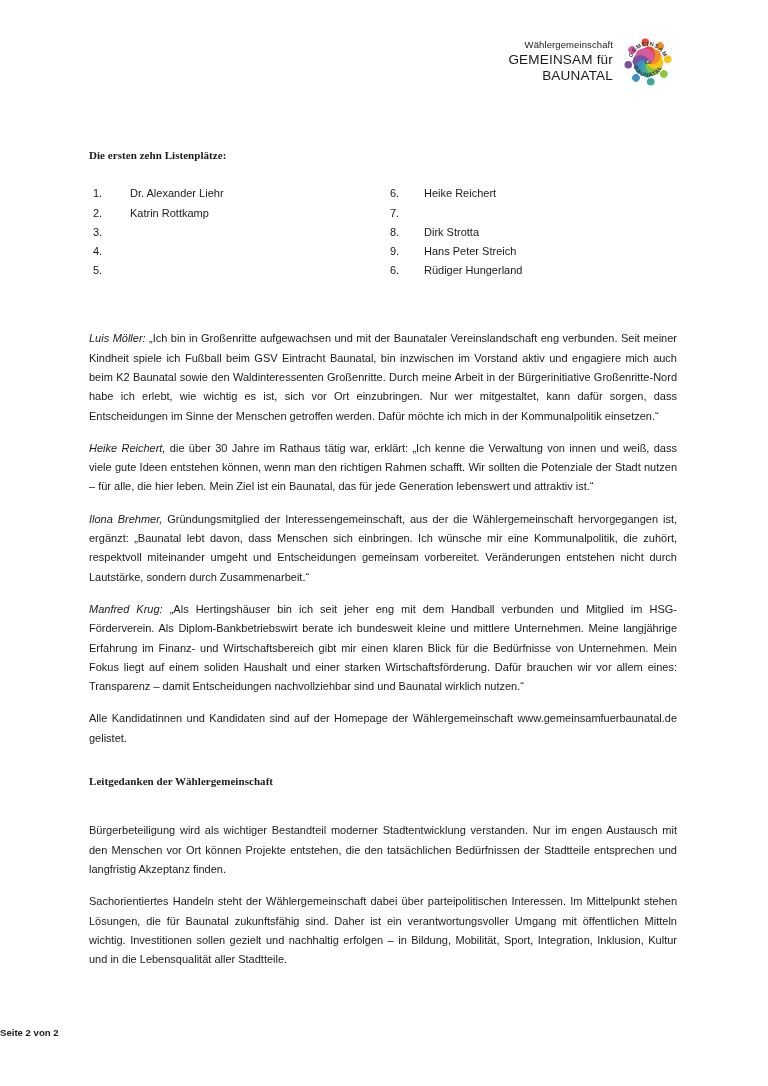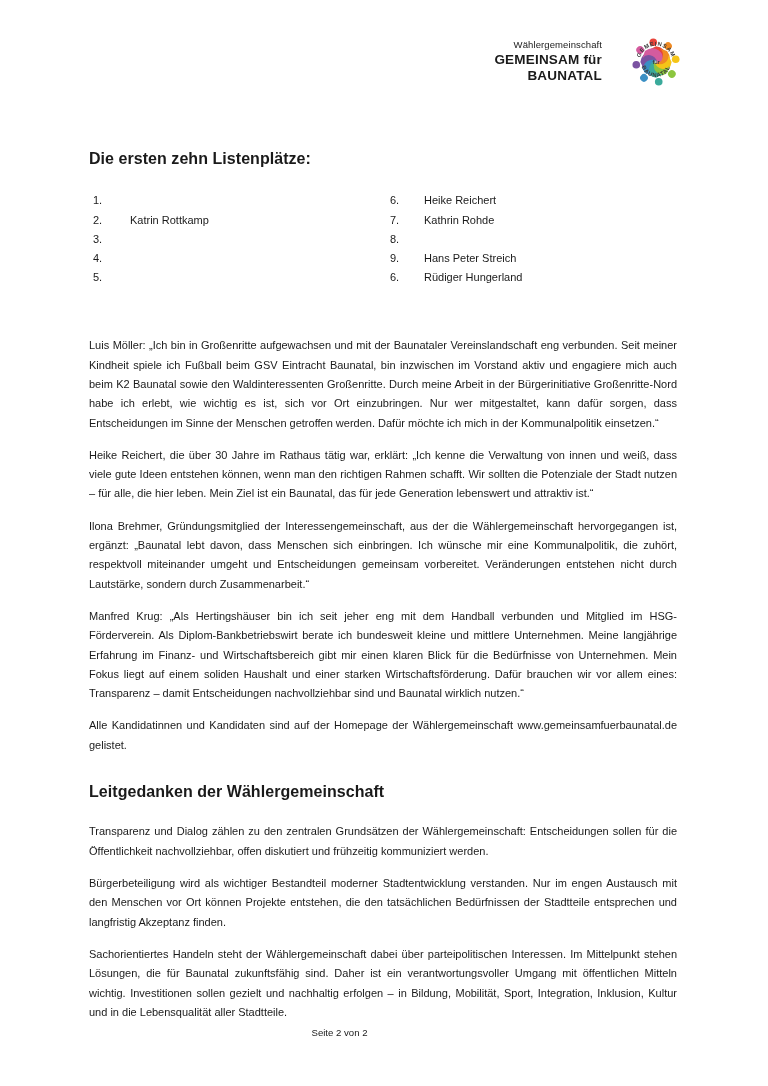--- a/index.html
+++ b/index.html
@@ -16,64 +16,65 @@
     overflow: hidden;
     font-family: "Liberation Sans", sans-serif;
     color: #1a1a1a;
     box-sizing: border-box;
   }
 
   
   .header {
     position: absolute;
     top: 28px;
-    right: 78px;
+    right: 86px;
     display: flex;
     align-items: center;
-    gap: 20px;
+    gap: 1px;
   }
   .logo-text {
     text-align: right;
     line-height: 1.12;
     color: #1a1a1a;
   }
   .logo-text .lt-small {
     font-size: 9.5px;
     letter-spacing: 0.1px;
     display: block;
     margin-bottom: 1px;
   }
   .logo-text .lt-big {
     font-size: 13.5px;
-    font-weight: bold;
+    font-weight: normal;
     letter-spacing: 0.2px;
     display: block;
     line-height: 1.18;
   }
   .logo-mark {
     width: 68px;
     height: 68px;
     position: relative;
     flex: 0 0 auto;
   }
   .logo-mark svg { display: block; width: 68px; height: 68px; }
 
   
   .content {
     position: absolute;
     left: 89px;
     top: 148px;
     width: 588px;
   }
   h2.section-heading {
-    font-size: 16px;
+    font-size: 11px;
     font-weight: bold;
     margin: 0 0 0 0;
     line-height: 1.4;
     letter-spacing: 0.05px;
+    font-family: Liberation Serif, serif;
   }
   .spacer-after-heading { height: 21px; }
 
   
   .list-block {
     display: flex;
     gap: 0;
   }
   .list-col { width: 50%; }
   .list-row {
@@ -94,35 +95,37 @@
   
   .para {
     font-size: 11px;
     line-height: 19.3px;
     text-align: justify;
     margin: 0;
     hyphens: manual;
     color: #1a1a1a;
   }
   .para .speaker {
+    font-style: italic;
   }
   .gap-sm { height: 13px; }
   .gap-md { height: 19px; }
   .gap-lg { height: 26px; }
   .gap-xl { height: 30px; }
 
   
   .footer {
     position: absolute;
     left: 0;
     right: 89px;
     bottom: 48px;
-    text-align: center;
+    text-align: left;
     font-size: 9.6px;
     color: #1a1a1a;
+    font-weight: bold;
   }
 </style>
 </head>
 <body>
 
 <div class="page">
 
   <div class="header">
     <div class="logo-text">
       <span class="lt-small">Wählergemeinschaft</span>
@@ -182,20 +185,21 @@
 
   <div class="content">
 
     <h2 class="section-heading">Die ersten zehn Listenplätze:</h2>
     <div class="spacer-after-heading"></div>
 
     <div class="list-block">
       <div class="list-col left" id="col-left">
           <div class="list-row">
             <span class="list-num">1.</span>
+            <span class="list-name">Dr. Alexander Liehr</span>
           </div>
           <div class="list-row">
             <span class="list-num">2.</span>
             <span class="list-name">Katrin Rottkamp</span>
           </div>
           <div class="list-row">
             <span class="list-num">3.</span>
           </div>
           <div class="list-row">
             <span class="list-num">4.</span>
@@ -204,24 +208,24 @@
             <span class="list-num">5.</span>
           </div>
         </div>
       <div class="list-col right" id="col-right">
           <div class="list-row">
             <span class="list-num">6.</span>
             <span class="list-name">Heike Reichert</span>
           </div>
           <div class="list-row">
             <span class="list-num">7.</span>
-            <span class="list-name">Kathrin Rohde</span>
           </div>
           <div class="list-row">
             <span class="list-num">8.</span>
+            <span class="list-name">Dirk Strotta</span>
           </div>
           <div class="list-row">
             <span class="list-num">9.</span>
             <span class="list-name">Hans Peter Streich</span>
           </div>
           <div class="list-row">
             <span class="list-num">6.</span>
             <span class="list-name">Rüdiger Hungerland</span>
           </div>
         </div>
@@ -246,21 +250,20 @@
 
     <p class="para">Alle Kandidatinnen und Kandidaten sind auf der Homepage der Wählergemeinschaft www.gemeinsamfuerbaunatal.de gelistet.</p>
 
     <div class="gap-lg"></div>
 
     <h2 class="section-heading">Leitgedanken der Wählergemeinschaft</h2>
 
     <div class="gap-md"></div>
 
     <div id="principles">
-        <p class="para">Transparenz und Dialog zählen zu den zentralen Grundsätzen der Wählergemeinschaft: Entscheidungen sollen für die Öffentlichkeit nachvollziehbar, offen diskutiert und frühzeitig kommuniziert werden.</p>
         <div class="gap-sm"></div>
         <p class="para">Bürgerbeteiligung wird als wichtiger Bestandteil moderner Stadtentwicklung verstanden. Nur im engen Austausch mit den Menschen vor Ort können Projekte entstehen, die den tatsächlichen Bedürfnissen der Stadtteile entsprechen und langfristig Akzeptanz finden.</p>
         <div class="gap-sm"></div>
         <p class="para">Sachorientiertes Handeln steht der Wählergemeinschaft dabei über parteipolitischen Interessen. Im Mittelpunkt stehen Lösungen, die für Baunatal zukunftsfähig sind. Daher ist ein verantwortungsvoller Umgang mit öffentlichen Mitteln wichtig. Investitionen sollen gezielt und nachhaltig erfolgen – in Bildung, Mobilität, Sport, Integration, Inklusion, Kultur und in die Lebensqualität aller Stadtteile.</p>
       </div>
 
   </div>
 
   <div class="footer">
     <span>Seite 2 von 2</span>

